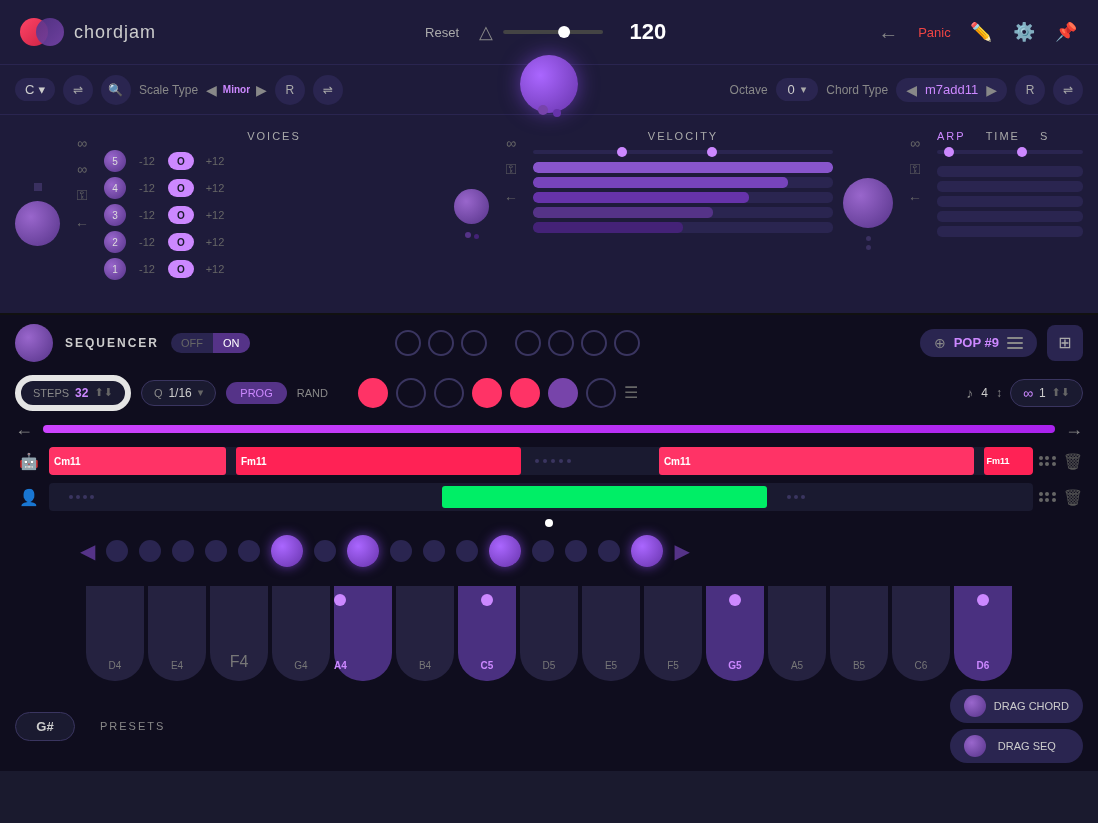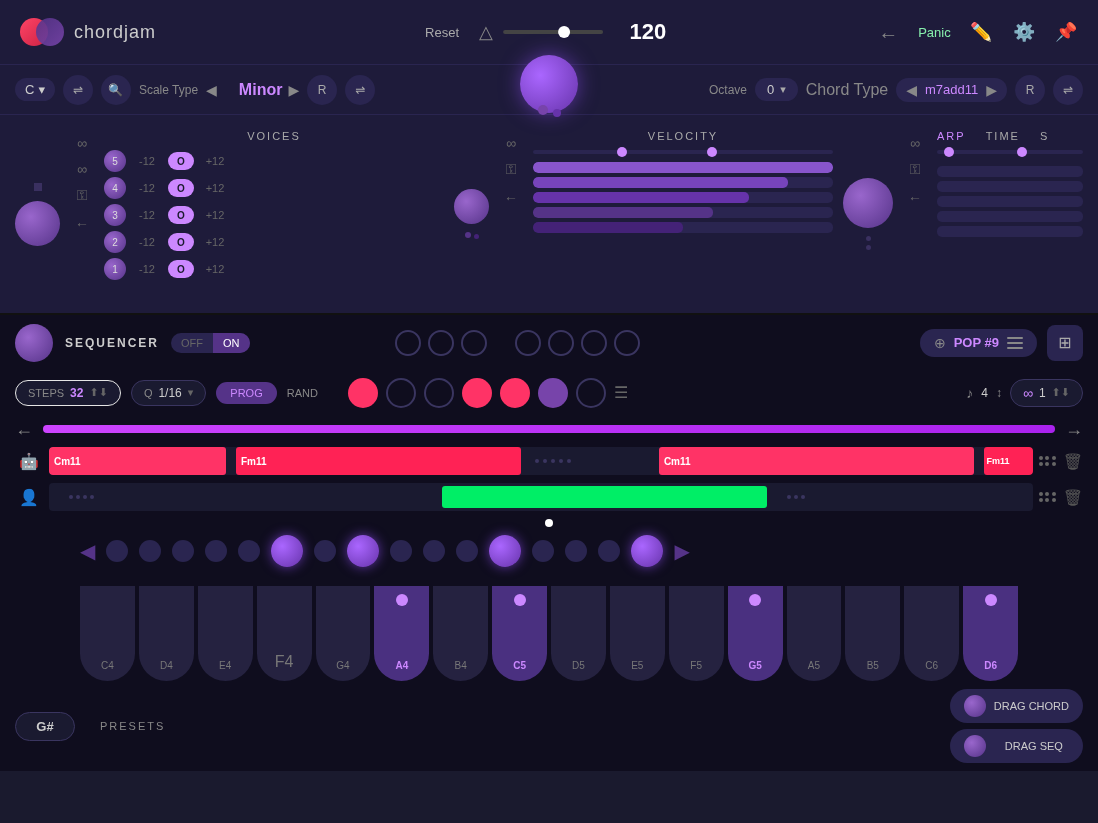--- a/index.html
+++ b/index.html
@@ -85,21 +85,21 @@
       gap: 20px;
     }
     .back-arrow {
       color: #888;
       font-size: 20px;
       cursor: pointer;
     }
     .panic-btn {
       background: none;
       border: none;
-      color: #86efac;
+      color: #ef4444;
       font-size: 13px;
       cursor: pointer;
     }
     .nav-icon-btn {
       color: #888;
       font-size: 18px;
       cursor: pointer;
       background: none;
       border: none;
     }
@@ -143,42 +143,41 @@
       color: #888;
       font-size: 12px;
     }
     .scale-nav {
       display: flex;
       align-items: center;
       gap: 6px;
     }
     .scale-value {
       color: #cc88ff;
-      font-size: 16px;
+      font-size: 10px;
       font-weight: bold;
-      margin-left: 16px;
     }
     .scale-arrow {
       color: #888;
       cursor: pointer;
       font-size: 14px;
     }
     .octave-section {
       display: flex;
       align-items: center;
       gap: 8px;
       margin-left: auto;
     }
     .octave-label {
       color: #888;
       font-size: 12px;
     }
     .chord-label {
       color: #888;
-      font-size: 16px;
+      font-size: 12px;
       text-align: center;
     }
     .chord-nav {
       display: flex;
       align-items: center;
       gap: 8px;
       background: #2a2550;
       border-radius: 20px;
       padding: 4px 10px;
     }
@@ -514,21 +513,21 @@
           <div class="ham-line"></div>
             <div class="ham-line"></div>
             <div class="ham-line"></div>
         </div>
       </div>
       <button style="background:#2a2550;border:none;color:#aaa;width:36px;height:36px;border-radius:8px;cursor:pointer;font-size:16px;">⊞</button>
     </div>
   </div>
 
   <div style="display:flex;align-items:center;padding:5px 15px;gap:10px;height:45px;">
-    <div style="display:flex;align-items:center;background:#1a1a30;border:1px solid #e5e5e5;border-radius:20px;padding:5px 12px;gap:6px;">
+    <div style="display:flex;align-items:center;background:#1a1a30;border:6px solid #e5e5e5;border-radius:20px;padding:5px 12px;gap:6px;">
       <span style="color:#888;font-size:11px;">STEPS</span>
       <span style="color:#cc88ff;font-size:12px;font-weight:bold;">32</span>
       <span style="color:#666;font-size:11px;">⬆⬇</span>
     </div>
     <div style="display:flex;align-items:center;background:#1a1a30;border:1px solid #3a3560;border-radius:20px;padding:5px 12px;gap:6px;">
       <span style="color:#888;font-size:11px;">Q</span>
       <span style="color:#ccc;font-size:12px;">1/16</span>
       <span style="color:#666;font-size:11px;">▾</span>
     </div>
     <button style="background:#553388;border:none;color:#cc88ff;border-radius:15px;padding:5px 14px;font-size:11px;cursor:pointer;">PROG</button>
@@ -647,35 +646,32 @@
     <div style="width:32px;height:32px;background:radial-gradient(circle at 35% 35%,#aa66ff,#6633aa);border-radius:50%;box-shadow:0 0 12px rgba(150,80,255,0.6);"></div>
     <div style="width:22px;height:22px;background:#2a2550;border-radius:50%;"></div>
     <div style="width:22px;height:22px;background:#2a2550;border-radius:50%;"></div>
     <div style="width:22px;height:22px;background:#2a2550;border-radius:50%;"></div>
     <div style="width:32px;height:32px;background:radial-gradient(circle at 35% 35%,#aa66ff,#6633aa);border-radius:50%;box-shadow:0 0 12px rgba(150,80,255,0.6);"></div>
     <span style="color:#553388;font-size:20px;cursor:pointer;">▶</span>
   </div>
 
   <div style="display:flex;align-items:flex-end;justify-content:center;gap:4px;padding:0 80px;height:110px;">
     <div style="width:58px;height:95px;background:#252240;border-radius:0 0 28px 28px;cursor:pointer;display:flex;flex-direction:column;align-items:center;justify-content:flex-end;padding-bottom:10px;">
-      <span style="font-size:10px;color:#777;">C4</span>
-    </div>
-    <div style="width:58px;height:95px;background:#252240;border-radius:0 0 28px 28px;cursor:pointer;display:flex;flex-direction:column;align-items:center;justify-content:flex-end;padding-bottom:10px;">
       <span style="font-size:10px;color:#777;">D4</span>
     </div>
     <div style="width:58px;height:95px;background:#252240;border-radius:0 0 28px 28px;cursor:pointer;display:flex;flex-direction:column;align-items:center;justify-content:flex-end;padding-bottom:10px;">
       <span style="font-size:10px;color:#777;">E4</span>
     </div>
     <div style="width:58px;height:95px;background:#252240;border-radius:0 0 28px 28px;cursor:pointer;display:flex;flex-direction:column;align-items:center;justify-content:flex-end;padding-bottom:10px;">
       <span style="font-size:16px;color:#777;">F4</span>
     </div>
     <div style="width:58px;height:95px;background:#252240;border-radius:0 0 28px 28px;cursor:pointer;display:flex;flex-direction:column;align-items:center;justify-content:flex-end;padding-bottom:10px;">
       <span style="font-size:10px;color:#777;">G4</span>
     </div>
-    <div style="width:58px;height:95px;background:#4a3080;border-radius:0 0 28px 28px;cursor:pointer;display:flex;flex-direction:column;align-items:center;justify-content:flex-end;padding-bottom:10px;position:relative;">
+    <div style="width:58px;height:95px;background:#4a3080;border-radius:0 0 28px 28px;cursor:pointer;display:flex;flex-direction:column;align-items:flex-start;justify-content:flex-end;padding-bottom:10px;position:relative;">
       <div style="position:absolute;top:8px;width:12px;height:12px;background:#cc88ff;border-radius:50%;"></div>
       <span style="font-size:10px;color:#cc88ff;font-weight:bold;">A4</span>
     </div>
     <div style="width:58px;height:95px;background:#252240;border-radius:0 0 28px 28px;cursor:pointer;display:flex;flex-direction:column;align-items:center;justify-content:flex-end;padding-bottom:10px;">
       <span style="font-size:10px;color:#777;">B4</span>
     </div>
     <div style="width:58px;height:95px;background:#4a3080;border-radius:0 0 28px 28px;cursor:pointer;display:flex;flex-direction:column;align-items:center;justify-content:flex-end;padding-bottom:10px;position:relative;">
       <div style="position:absolute;top:8px;width:12px;height:12px;background:#cc88ff;border-radius:50%;"></div>
       <span style="font-size:10px;color:#cc88ff;font-weight:bold;">C5</span>
     </div>
@@ -708,20 +704,20 @@
   </div>
 
   <div style="display:flex;align-items:center;padding:8px 15px;background:#0f0d1e;">
     <div style="background:#1a1a30;border:1px solid #3a3560;border-radius:20px;padding:6px 20px;color:#ccc;font-size:13px;font-weight:bold;cursor:pointer;min-width:60px;text-align:center;">G#</div>
     <span style="color:#888;font-size:11px;letter-spacing:2px;margin-left:25px;">PRESETS</span>
     <div style="margin-left:auto;display:flex;flex-direction:column;gap:6px;">
       <button style="display:flex;align-items:center;gap:8px;background:#2a2550;border:none;border-radius:20px;padding:6px 14px;color:#ccc;font-size:11px;cursor:pointer;">
         <div style="width:22px;height:22px;background:radial-gradient(circle at 35% 35%,#9966cc,#553388);border-radius:50%;"></div>
         <span>DRAG CHORD</span>
       </button>
-      <button style="display:flex;align-items:center;gap:19px;background:#2a2550;border:none;border-radius:20px;padding:6px 14px;color:#ccc;font-size:11px;cursor:pointer;">
+      <button style="display:flex;align-items:center;gap:12px;background:#2a2550;border:none;border-radius:20px;padding:6px 14px;color:#ccc;font-size:11px;cursor:pointer;">
         <div style="width:22px;height:22px;background:radial-gradient(circle at 35% 35%,#9966cc,#553388);border-radius:50%;"></div>
         <span>DRAG SEQ</span>
       </button>
     </div>
   </div>
 
 </div>
 
 </body></html>

